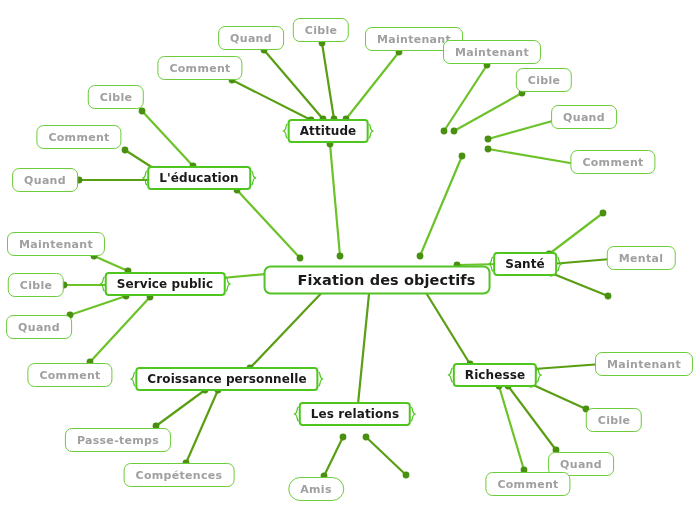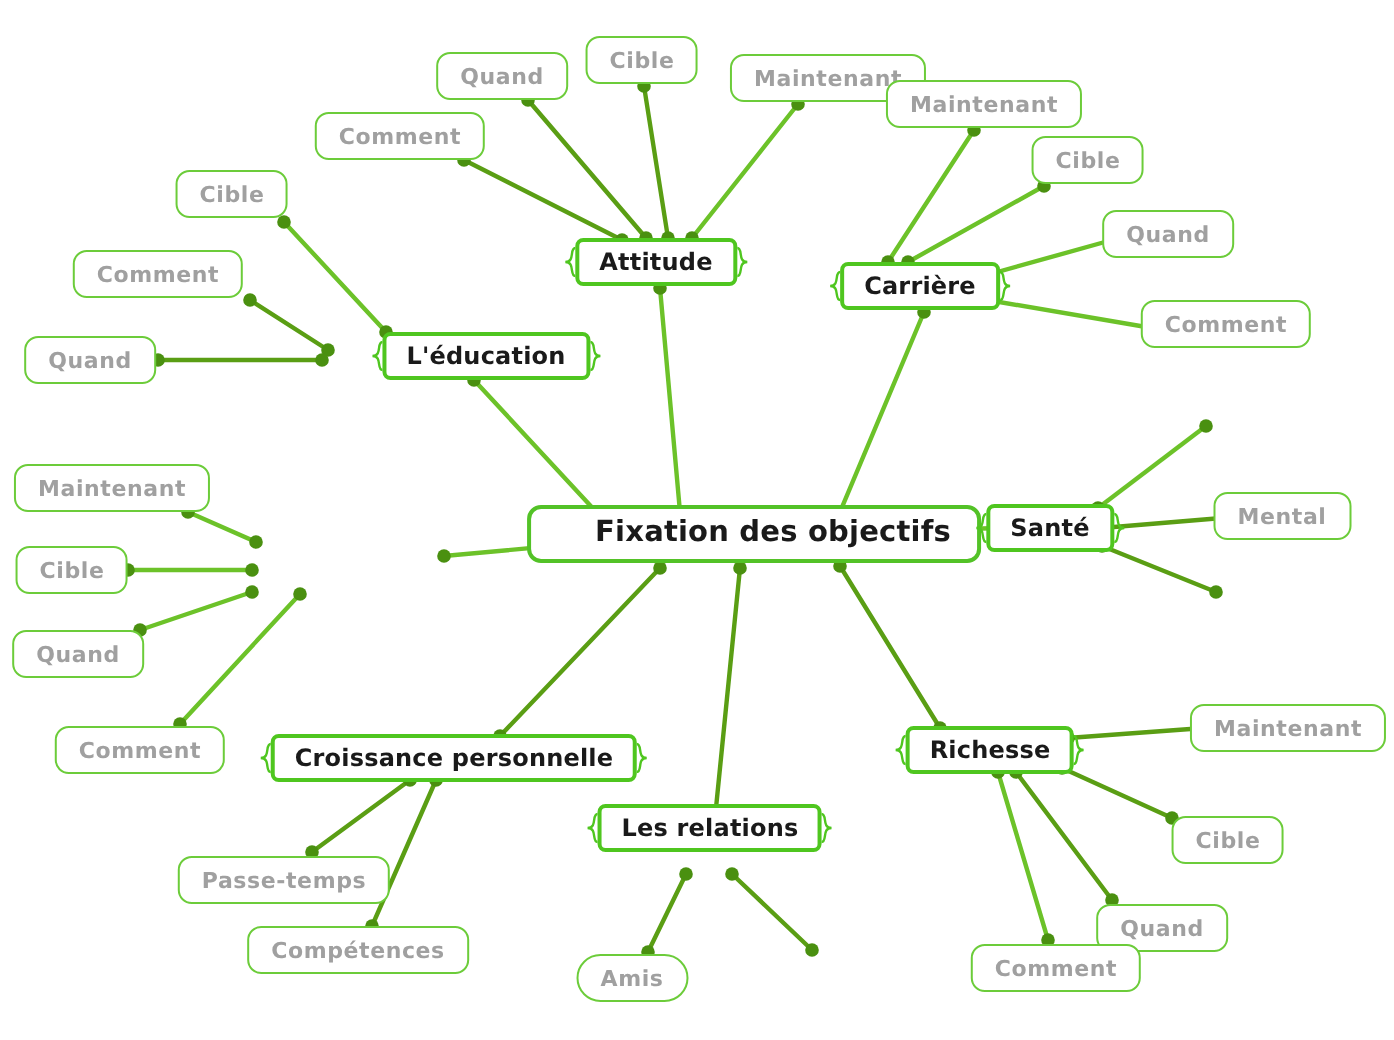--- a/index.html
+++ b/index.html
@@ -185,21 +185,21 @@
       <line x1="193" y1="166" x2="142" y2="111" stroke="#6cc229" stroke-width="2.2" stroke-linecap="round"></line>
       <circle cx="193" cy="166" r="3.4" fill="#4a9010"></circle>
       <circle cx="142" cy="111" r="3.4" fill="#4a9010"></circle>
       <line x1="164" y1="175" x2="125" y2="150" stroke="#5a9e14" stroke-width="2.2" stroke-linecap="round"></line>
       <circle cx="164" cy="175" r="3.4" fill="#4a9010"></circle>
       <circle cx="125" cy="150" r="3.4" fill="#4a9010"></circle>
       <line x1="161" y1="180" x2="79" y2="180" stroke="#5a9e14" stroke-width="2.2" stroke-linecap="round"></line>
       <circle cx="161" cy="180" r="3.4" fill="#4a9010"></circle>
       <circle cx="79" cy="180" r="3.4" fill="#4a9010"></circle>
     </svg>
-<div class="node root" style="left: 377px; top: 267px; padding-left: 32px;">
+<div class="node root" style="left: 377px; top: 280px; padding-left: 32px;">
       <span class="lbl">Fixation des objectifs</span>
     </div>
     <div class="node branch" style="left: 328px; top: 131px;">
       <span class="lbl">Attitude</span>
       <span class="brace left"><svg width="7" height="16" viewBox="0 0 7 16" xmlns="http://www.w3.org/2000/svg">
           <path d="M6 1 C3 1 6 8 1 8 C6 8 3 15 6 15" fill="none" stroke="#4fc61f" stroke-width="1.2"></path>
         </svg></span>
       <span class="brace right"><svg width="7" height="16" viewBox="0 0 7 16" xmlns="http://www.w3.org/2000/svg">
           <path d="M1 1 C4 1 1 8 6 8 C1 8 4 15 1 15" fill="none" stroke="#4fc61f" stroke-width="1.2"></path>
         </svg></span>
@@ -209,29 +209,20 @@
     </div>
     <div class="node leaf" style="left: 251px; top: 38px;">
       <span class="lbl">Quand</span>
     </div>
     <div class="node leaf" style="left: 321px; top: 30px;">
       <span class="lbl">Cible</span>
     </div>
     <div class="node leaf" style="left: 414px; top: 39px;">
       <span class="lbl">Maintenant</span>
     </div>
-    <div class="node branch" style="left: 460px; top: 143px;">
-      <span class="lbl">Carrière</span>
-      <span class="brace left"><svg width="7" height="16" viewBox="0 0 7 16" xmlns="http://www.w3.org/2000/svg">
-          <path d="M6 1 C3 1 6 8 1 8 C6 8 3 15 6 15" fill="none" stroke="#4fc61f" stroke-width="1.2"></path>
-        </svg></span>
-      <span class="brace right"><svg width="7" height="16" viewBox="0 0 7 16" xmlns="http://www.w3.org/2000/svg">
-          <path d="M1 1 C4 1 1 8 6 8 C1 8 4 15 1 15" fill="none" stroke="#4fc61f" stroke-width="1.2"></path>
-        </svg></span>
-    </div>
     <div class="node leaf" style="left: 492px; top: 52px;">
       <span class="lbl">Maintenant</span>
     </div>
     <div class="node leaf" style="left: 544px; top: 80px;">
       <span class="lbl">Cible</span>
     </div>
     <div class="node leaf" style="left: 584px; top: 117px;">
       <span class="lbl">Quand</span>
     </div>
     <div class="node leaf" style="left: 613px; top: 162px;">
@@ -284,39 +275,48 @@
     </div>
     <div class="node branch" style="left: 227px; top: 379px;">
       <span class="lbl">Croissance personnelle</span>
       <span class="brace left"><svg width="7" height="16" viewBox="0 0 7 16" xmlns="http://www.w3.org/2000/svg">
           <path d="M6 1 C3 1 6 8 1 8 C6 8 3 15 6 15" fill="none" stroke="#4fc61f" stroke-width="1.2"></path>
         </svg></span>
       <span class="brace right"><svg width="7" height="16" viewBox="0 0 7 16" xmlns="http://www.w3.org/2000/svg">
           <path d="M1 1 C4 1 1 8 6 8 C1 8 4 15 1 15" fill="none" stroke="#4fc61f" stroke-width="1.2"></path>
         </svg></span>
     </div>
-    <div class="node leaf" style="left: 142px; top: 440px;">
+    <div class="node leaf" style="left: 118px; top: 440px;">
       <span class="lbl">Passe-temps</span>
     </div>
     <div class="node leaf" style="left: 179px; top: 475px;">
       <span class="lbl">Compétences</span>
     </div>
+    <div class="node branch" style="left: 165px; top: 284px;">
+      <span class="lbl">Service public</span>
+      <span class="brace left"><svg width="7" height="16" viewBox="0 0 7 16" xmlns="http://www.w3.org/2000/svg">
+          <path d="M6 1 C3 1 6 8 1 8 C6 8 3 15 6 15" fill="none" stroke="#4fc61f" stroke-width="1.2"></path>
+        </svg></span>
+      <span class="brace right"><svg width="7" height="16" viewBox="0 0 7 16" xmlns="http://www.w3.org/2000/svg">
+          <path d="M1 1 C4 1 1 8 6 8 C1 8 4 15 1 15" fill="none" stroke="#4fc61f" stroke-width="1.2"></path>
+        </svg></span>
+    </div>
     <div class="node leaf" style="left: 56px; top: 244px;">
       <span class="lbl">Maintenant</span>
     </div>
     <div class="node leaf" style="left: 36px; top: 285px;">
       <span class="lbl">Cible</span>
     </div>
     <div class="node leaf" style="left: 39px; top: 327px;">
       <span class="lbl">Quand</span>
     </div>
     <div class="node leaf" style="left: 70px; top: 375px;">
       <span class="lbl">Comment</span>
     </div>
-    <div class="node branch" style="left: 199px; top: 178px; margin-left: 44px;">
+    <div class="node branch" style="left: 199px; top: 178px;">
       <span class="lbl">L'éducation</span>
       <span class="brace left"><svg width="7" height="16" viewBox="0 0 7 16" xmlns="http://www.w3.org/2000/svg">
           <path d="M6 1 C3 1 6 8 1 8 C6 8 3 15 6 15" fill="none" stroke="#4fc61f" stroke-width="1.2"></path>
         </svg></span>
       <span class="brace right"><svg width="7" height="16" viewBox="0 0 7 16" xmlns="http://www.w3.org/2000/svg">
           <path d="M1 1 C4 1 1 8 6 8 C1 8 4 15 1 15" fill="none" stroke="#4fc61f" stroke-width="1.2"></path>
         </svg></span>
     </div>
     <div class="node leaf" style="left: 116px; top: 97px;">
       <span class="lbl">Cible</span>

